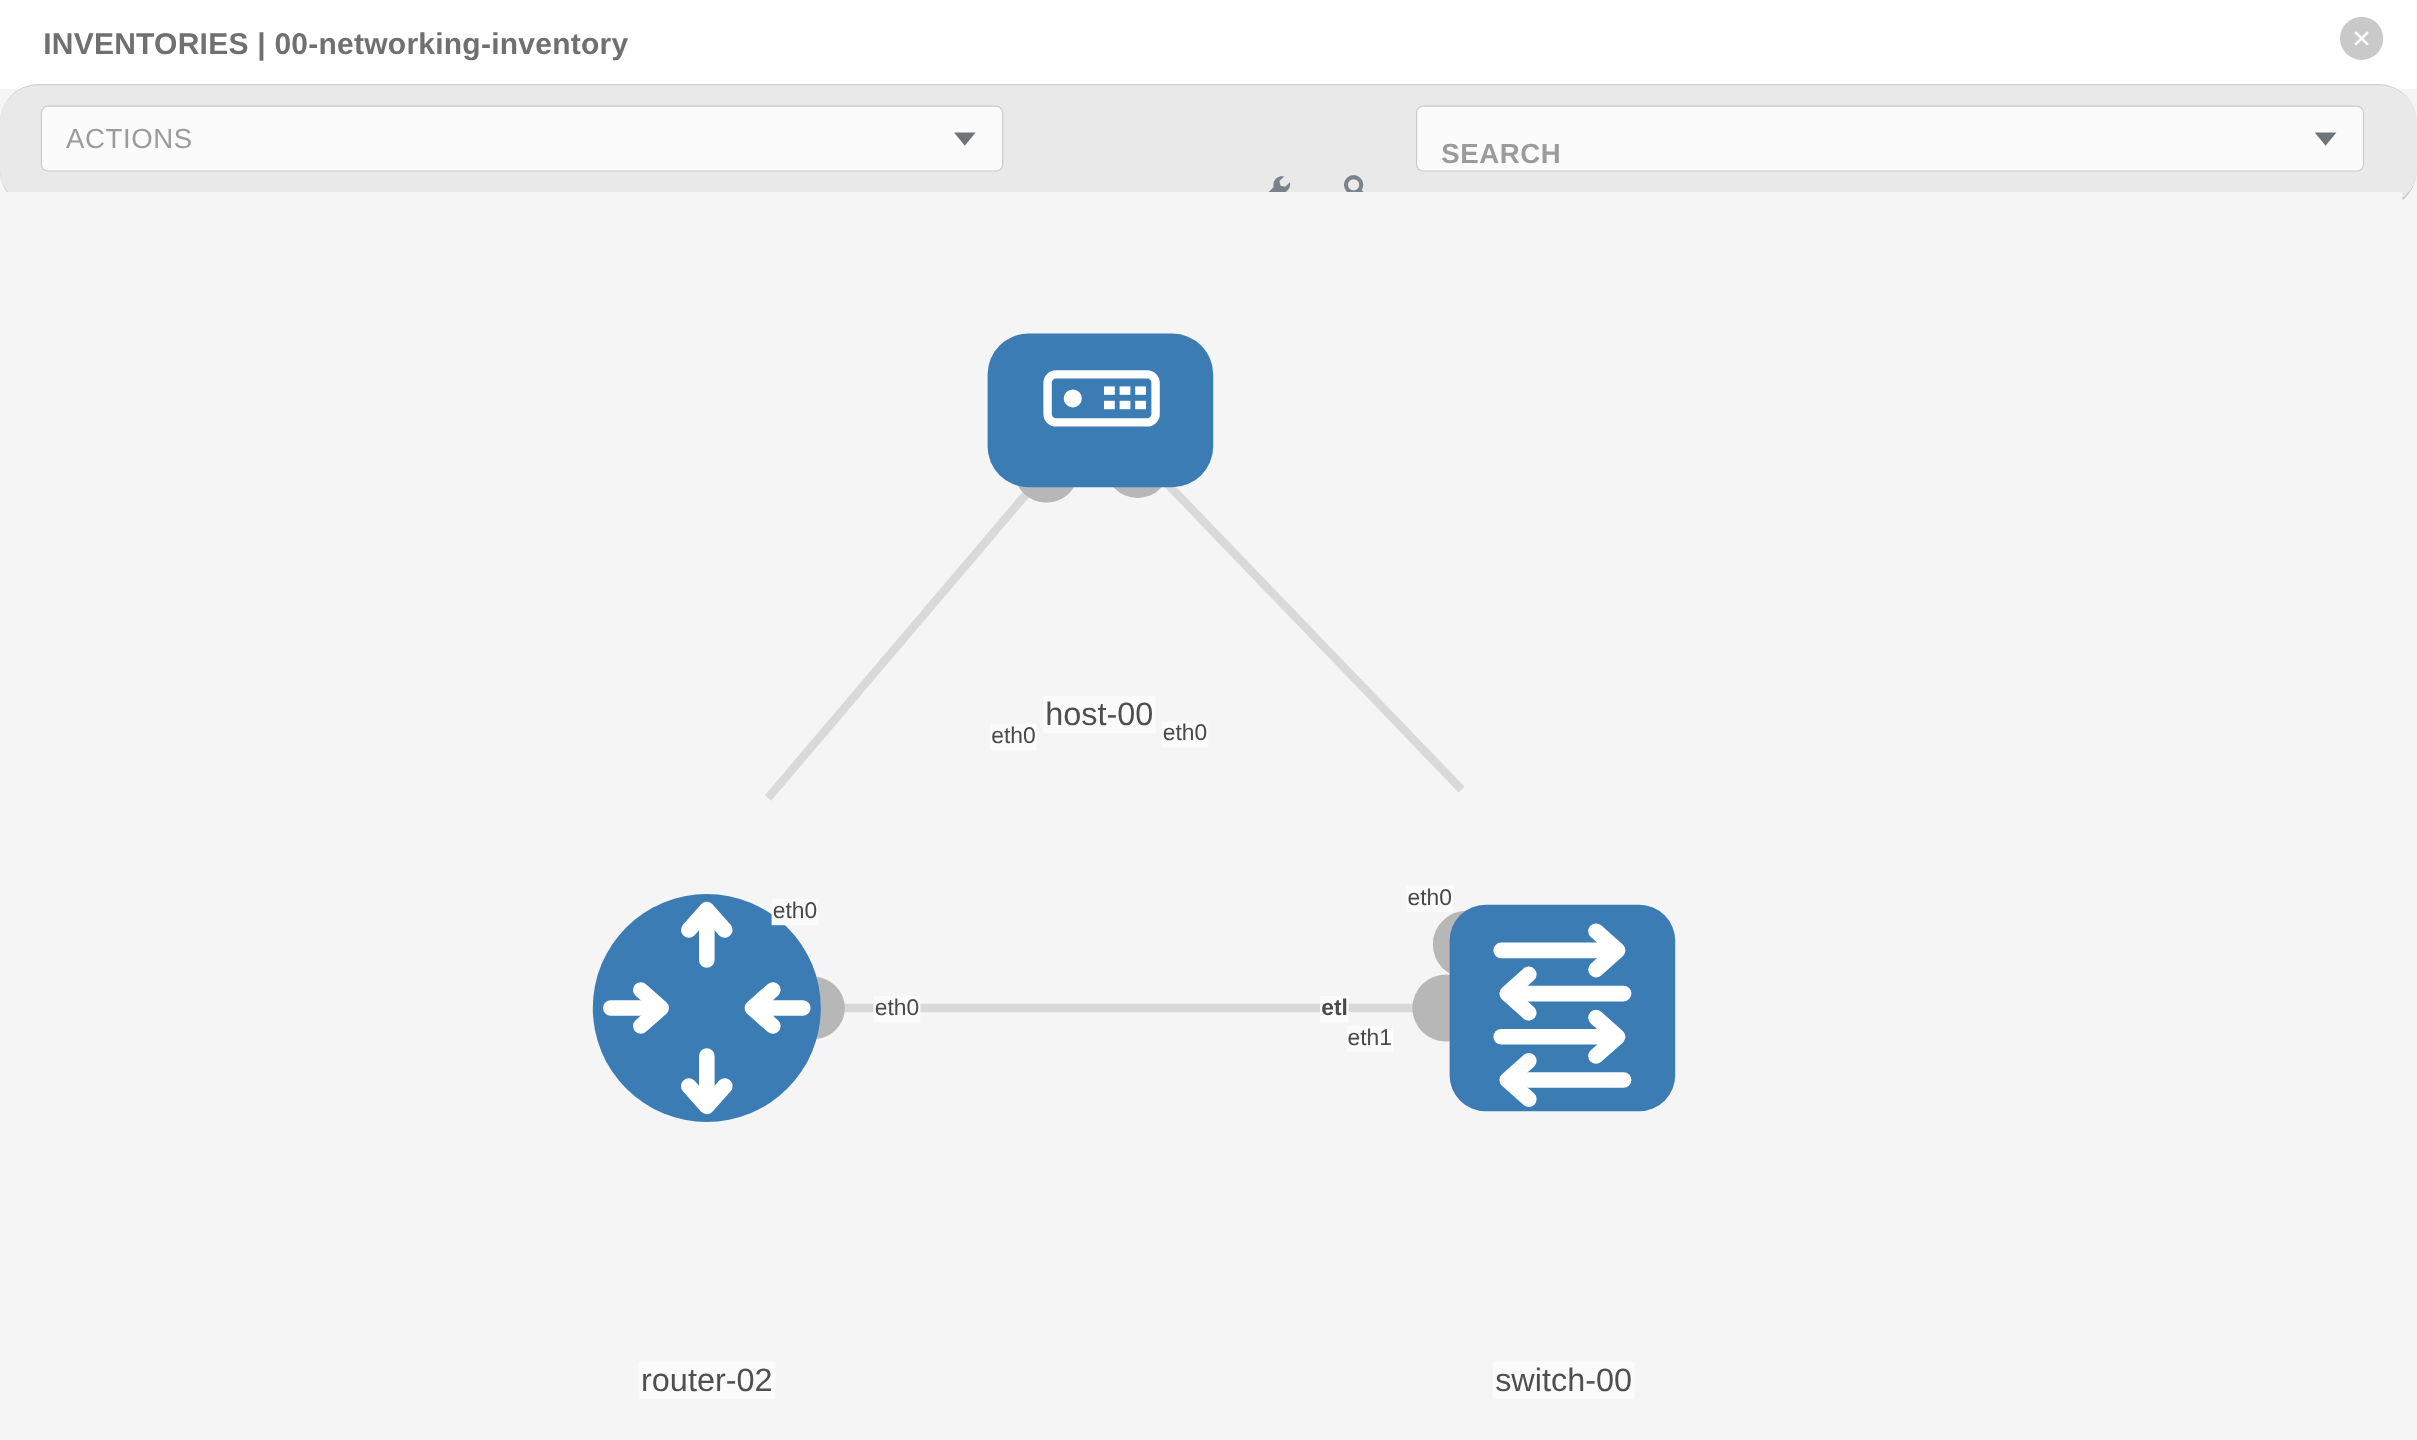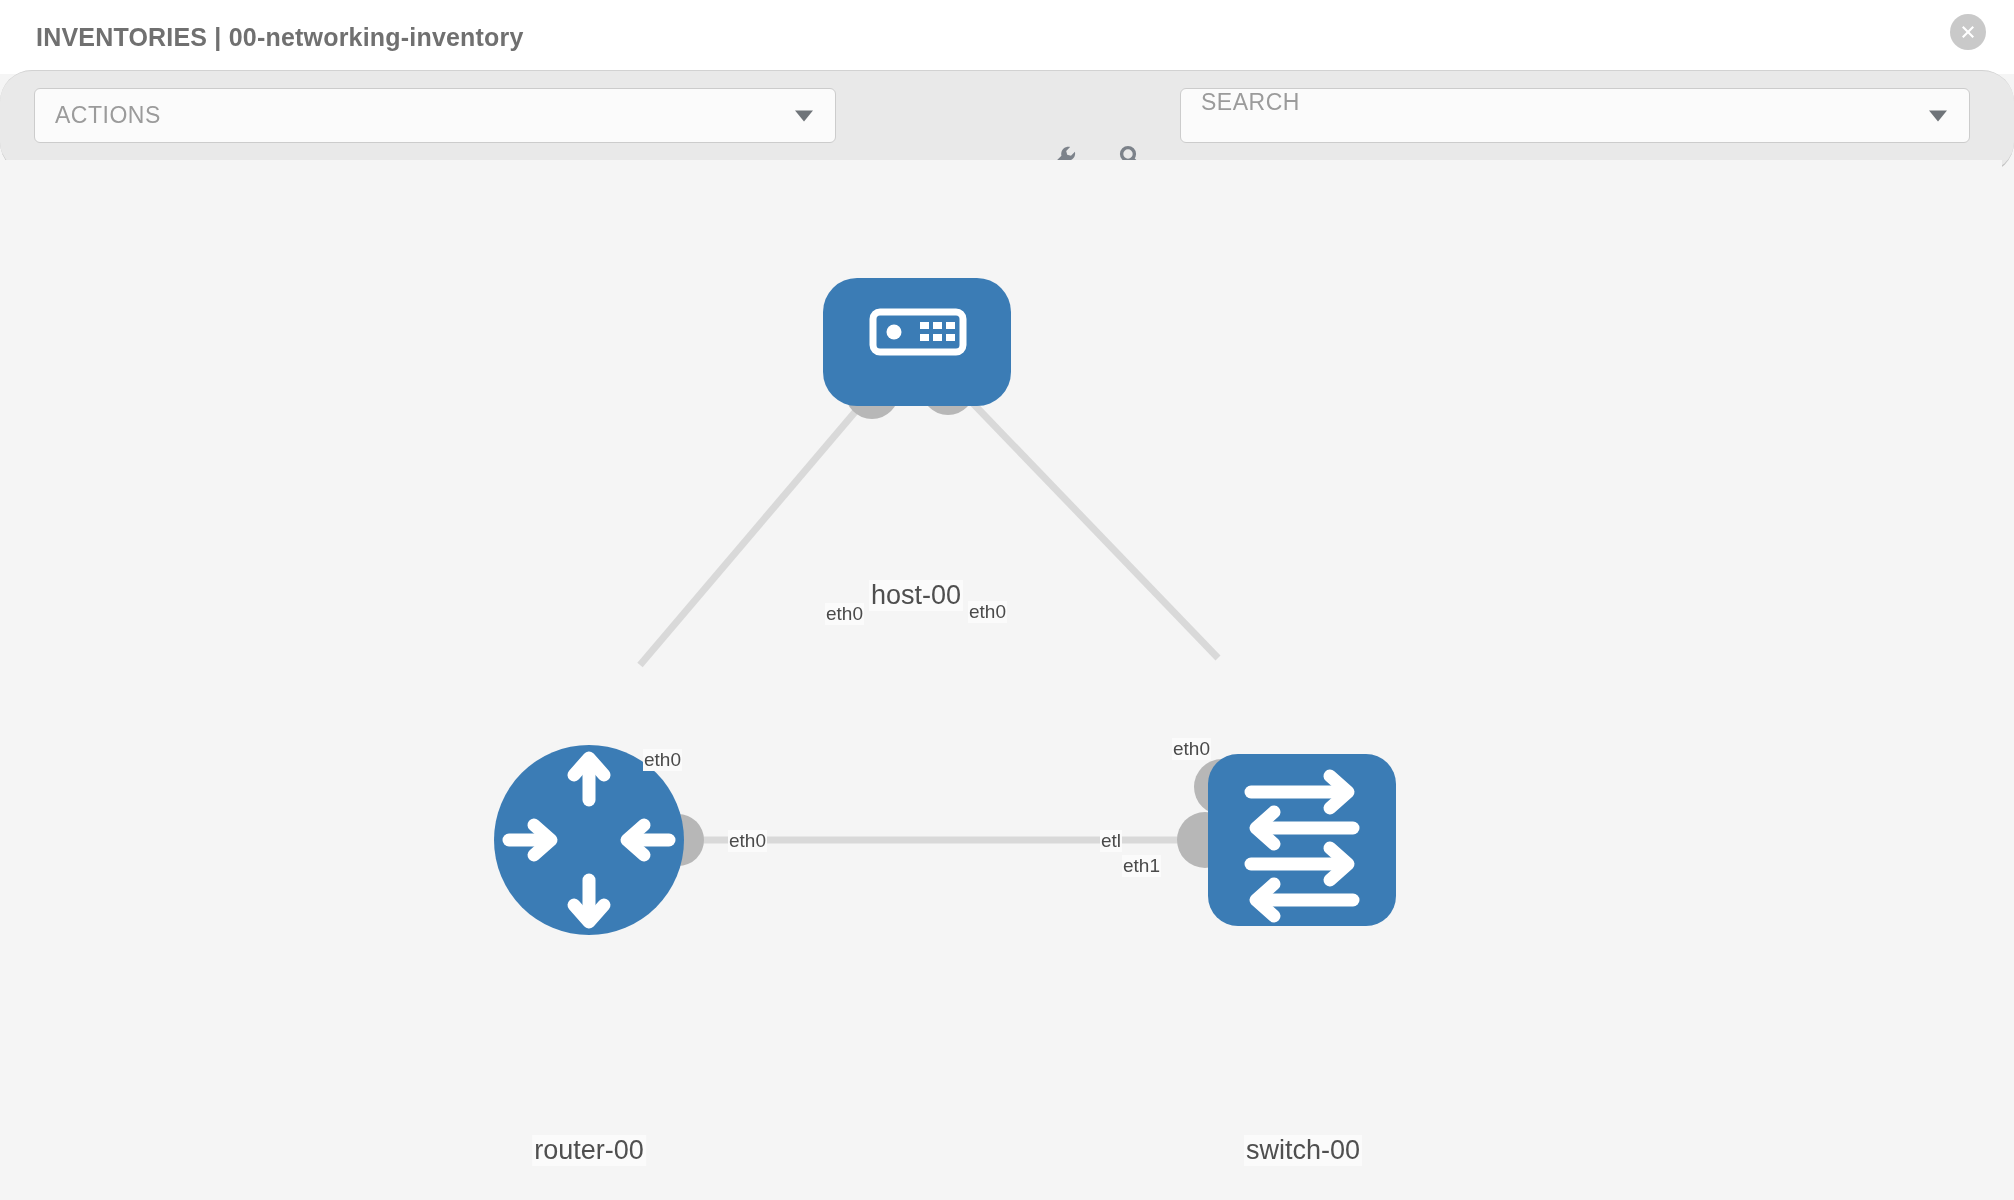--- a/index.html
+++ b/index.html
@@ -66,21 +66,21 @@
     transform: translateY(-50%);
   }
   .tool-icon.wrench { left: 1040px; }
   .tool-icon.key    { left: 1110px; }
 
   .search-select {
     position: absolute; left: 1180px; top: 17px;
     width: 790px; height: 55px;
     background: #fbfbfb;
     border: 1px solid #cccccc; border-radius: 6px;
-    display: flex; align-items: flex-start; cursor: text;
+    display: flex; align-items: flex-end; cursor: text; font-weight: bold;
   }
   .search-select .label {
     margin-left: 20px; font-size: 23px; color: #9b9b9b;
     letter-spacing: .5px;
   }
 
   
   .canvas {
     position: absolute; left: 0; top: 160px;
     width: 2002px; height: 1040px;
@@ -256,24 +256,24 @@
         <path d="M1251 908 L1346 908"></path>
           <path d="M1330 892 L1348 908 L1330 924"></path>
 
         <path d="M1353 944 L1258 944"></path>
           <path d="M1274 928 L1256 944 L1274 960"></path>
       </g>
     </g>
   </svg>
 
   <div class="node-label" style="left:916px; top:420px;">host-00</div>
-  <div class="node-label" style="left:589px; top:975px;">router-00</div>
+  <div class="node-label" style="left:589px; top:975px;">router-02</div>
   <div class="node-label" style="left:1303px; top:975px;">switch-00</div>
 
   <div class="port-label" style="left:825px; top:443px;">eth0</div>
   <div class="port-label" style="left:968px; top:441px;">eth0</div>
   <div class="port-label" style="left:643px; top:589px;">eth0</div>
   <div class="port-label" style="left:1172px; top:578px;">eth0</div>
   <div class="port-label" style="left:728px; top:670px;">eth0</div>
-  <div class="port-label" style="left:1100px; top:670px;">etl</div>
+  <div class="port-label" style="left:1100px; top:670px;font-weight:bold;">etl</div>
   <div class="port-label" style="left:1122px; top:695px;">eth1</div>
 
 </div>
 
 </body></html>

